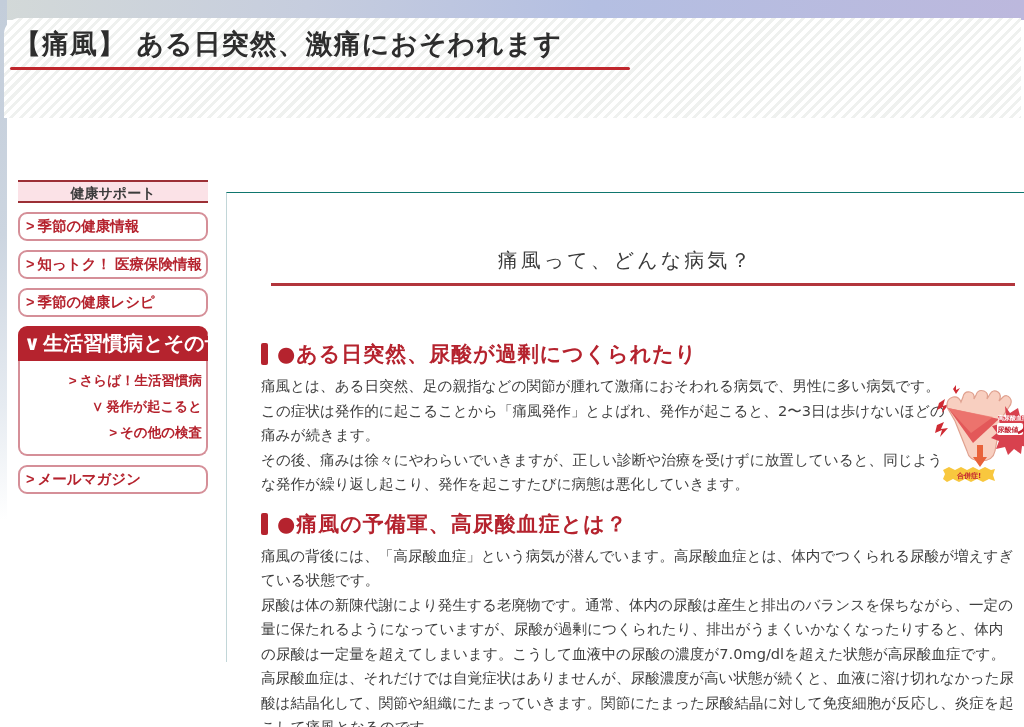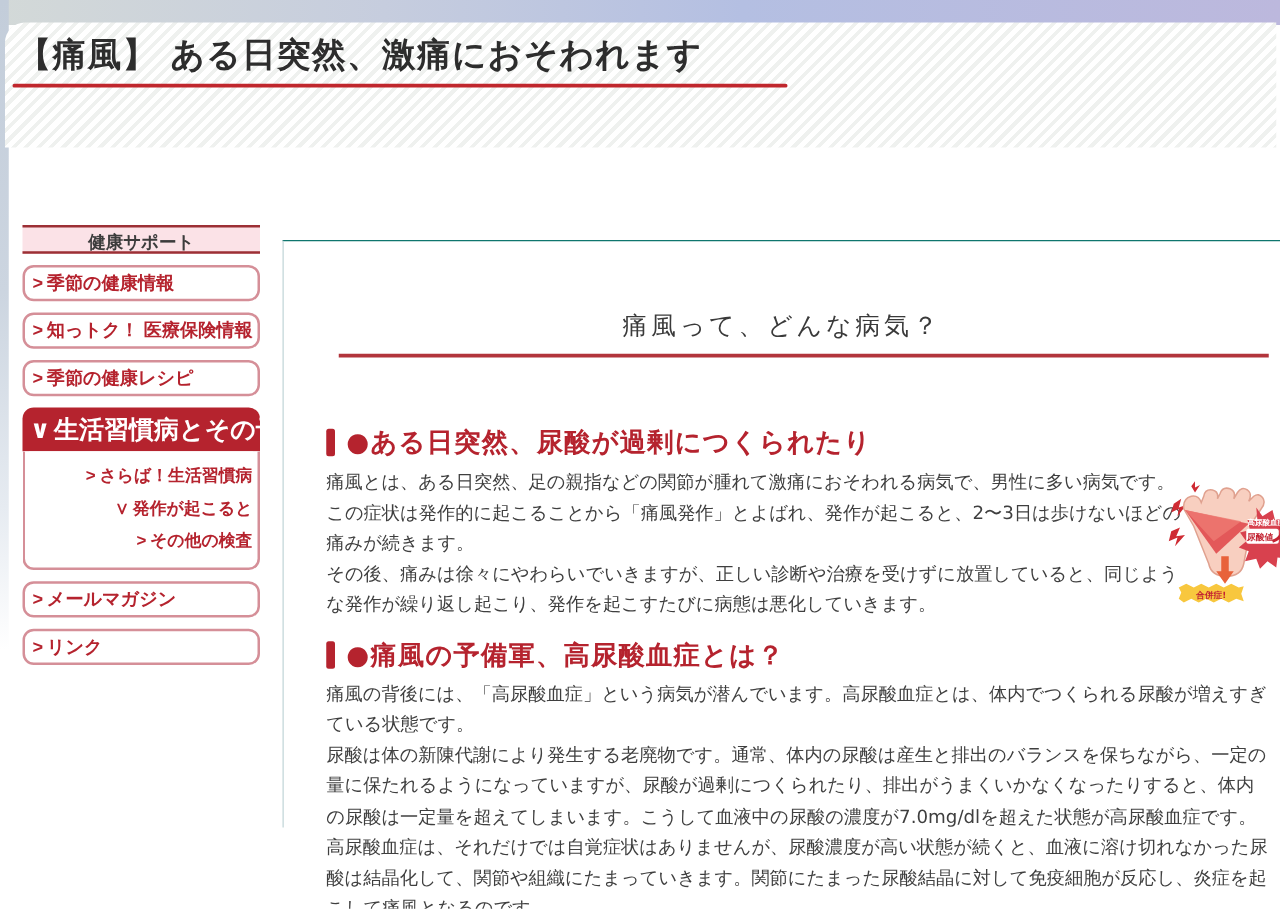--- a/index.html
+++ b/index.html
@@ -136,23 +136,20 @@
       </button>
       <button class="submenu-item">
         <span class="chev">&gt;</span><span>その他の検査</span>
       </button>
     </div>
   </div>
 
   <button class="nav-btn">
     <span class="chev">&gt;</span><span>メールマガジン</span>
   </button>
-  <button class="nav-btn">
-    <span class="chev">&gt;</span><span>リンク</span>
-  </button>
 </nav>
 
 <main class="content">
   <h2 class="main-heading">痛風って、どんな病気？</h2>
   <div class="heading-rule"></div>
 
   <section class="section section-1">
     <h3 class="section-title">
       <span class="red-bar"></span>
         <span>●ある日突然、尿酸が過剰につくられたり</span>

